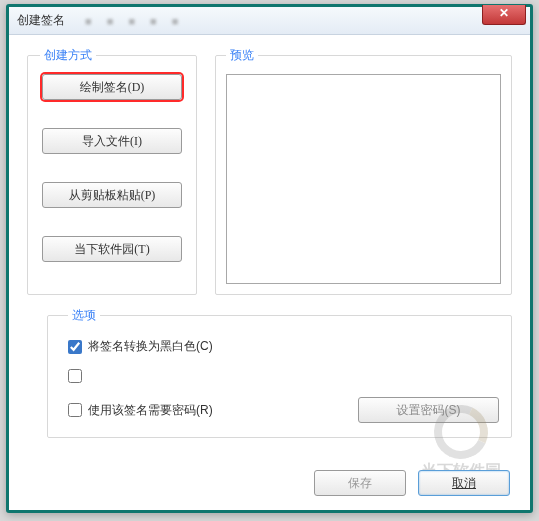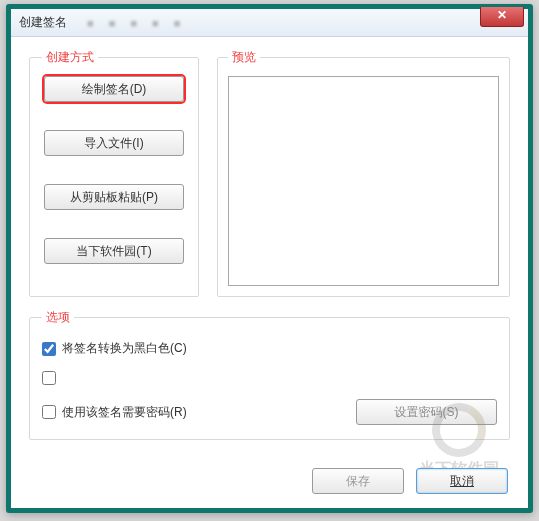--- a/index.html
+++ b/index.html
@@ -16,21 +16,21 @@
       position: relative;
       overflow: hidden;
     }
     .window {
       position: absolute;
       top: 4px;
       left: 6px;
       right: 6px;
       bottom: 8px;
       background: #ffffff;
-      border: 5px solid #0f766e;
+      border: 3px solid #0f766e;
       border-radius: 3px;
       box-shadow: 0 2px 8px rgba(0,0,0,0.25);
     }
     .titlebar {
       height: 28px;
       background: linear-gradient(to bottom, #f5f9fc, #e4ecf5);
       border-bottom: 1px solid #c8d3e0;
       display: flex;
       align-items: center;
       padding-left: 8px;
@@ -76,21 +76,21 @@
       gap: 18px;
     }
     fieldset {
       border: 1px solid #d8d8d8;
       border-radius: 2px;
       padding: 10px 12px 12px 12px;
       margin: 0;
     }
     legend {
       padding: 0 4px;
-      color: #ef4444;
+      color: #3b82f6;
       font-size: 12px;
     }
     .fs-method {
       width: 170px;
       height: 248px;
     }
     .fs-preview {
       flex: 1;
       height: 248px;
       padding: 10px;
@@ -105,31 +105,32 @@
       width: 140px;
       height: 26px;
       margin: 0 auto 28px auto;
       display: block;
       background: linear-gradient(to bottom, #fdfdfd, #e8e8e8);
       border: 1px solid #9a9a9a;
       border-radius: 3px;
       font-size: 12px;
       color: #333;
       cursor: pointer;
-      font-family: Liberation Sans, sans-serif;
+      font-family: Liberation Serif, serif;
     }
     .method-btn:last-child {
       margin-bottom: 0;
     }
     .method-btn.highlighted {
       box-shadow: 0 0 0 2px #ff2a2a;
     }
     .fs-options {
       margin-top: 12px;
-      padding: 14px 12px 14px 12px;
+      padding: 14px 12px 14px 20px;
+      margin-left: 20px;
     }
     .opt-row {
       display: flex;
       align-items: center;
       margin-bottom: 14px;
     }
     .opt-row:last-child {
       margin-bottom: 0;
     }
     .opt-row input[type=checkbox] {

